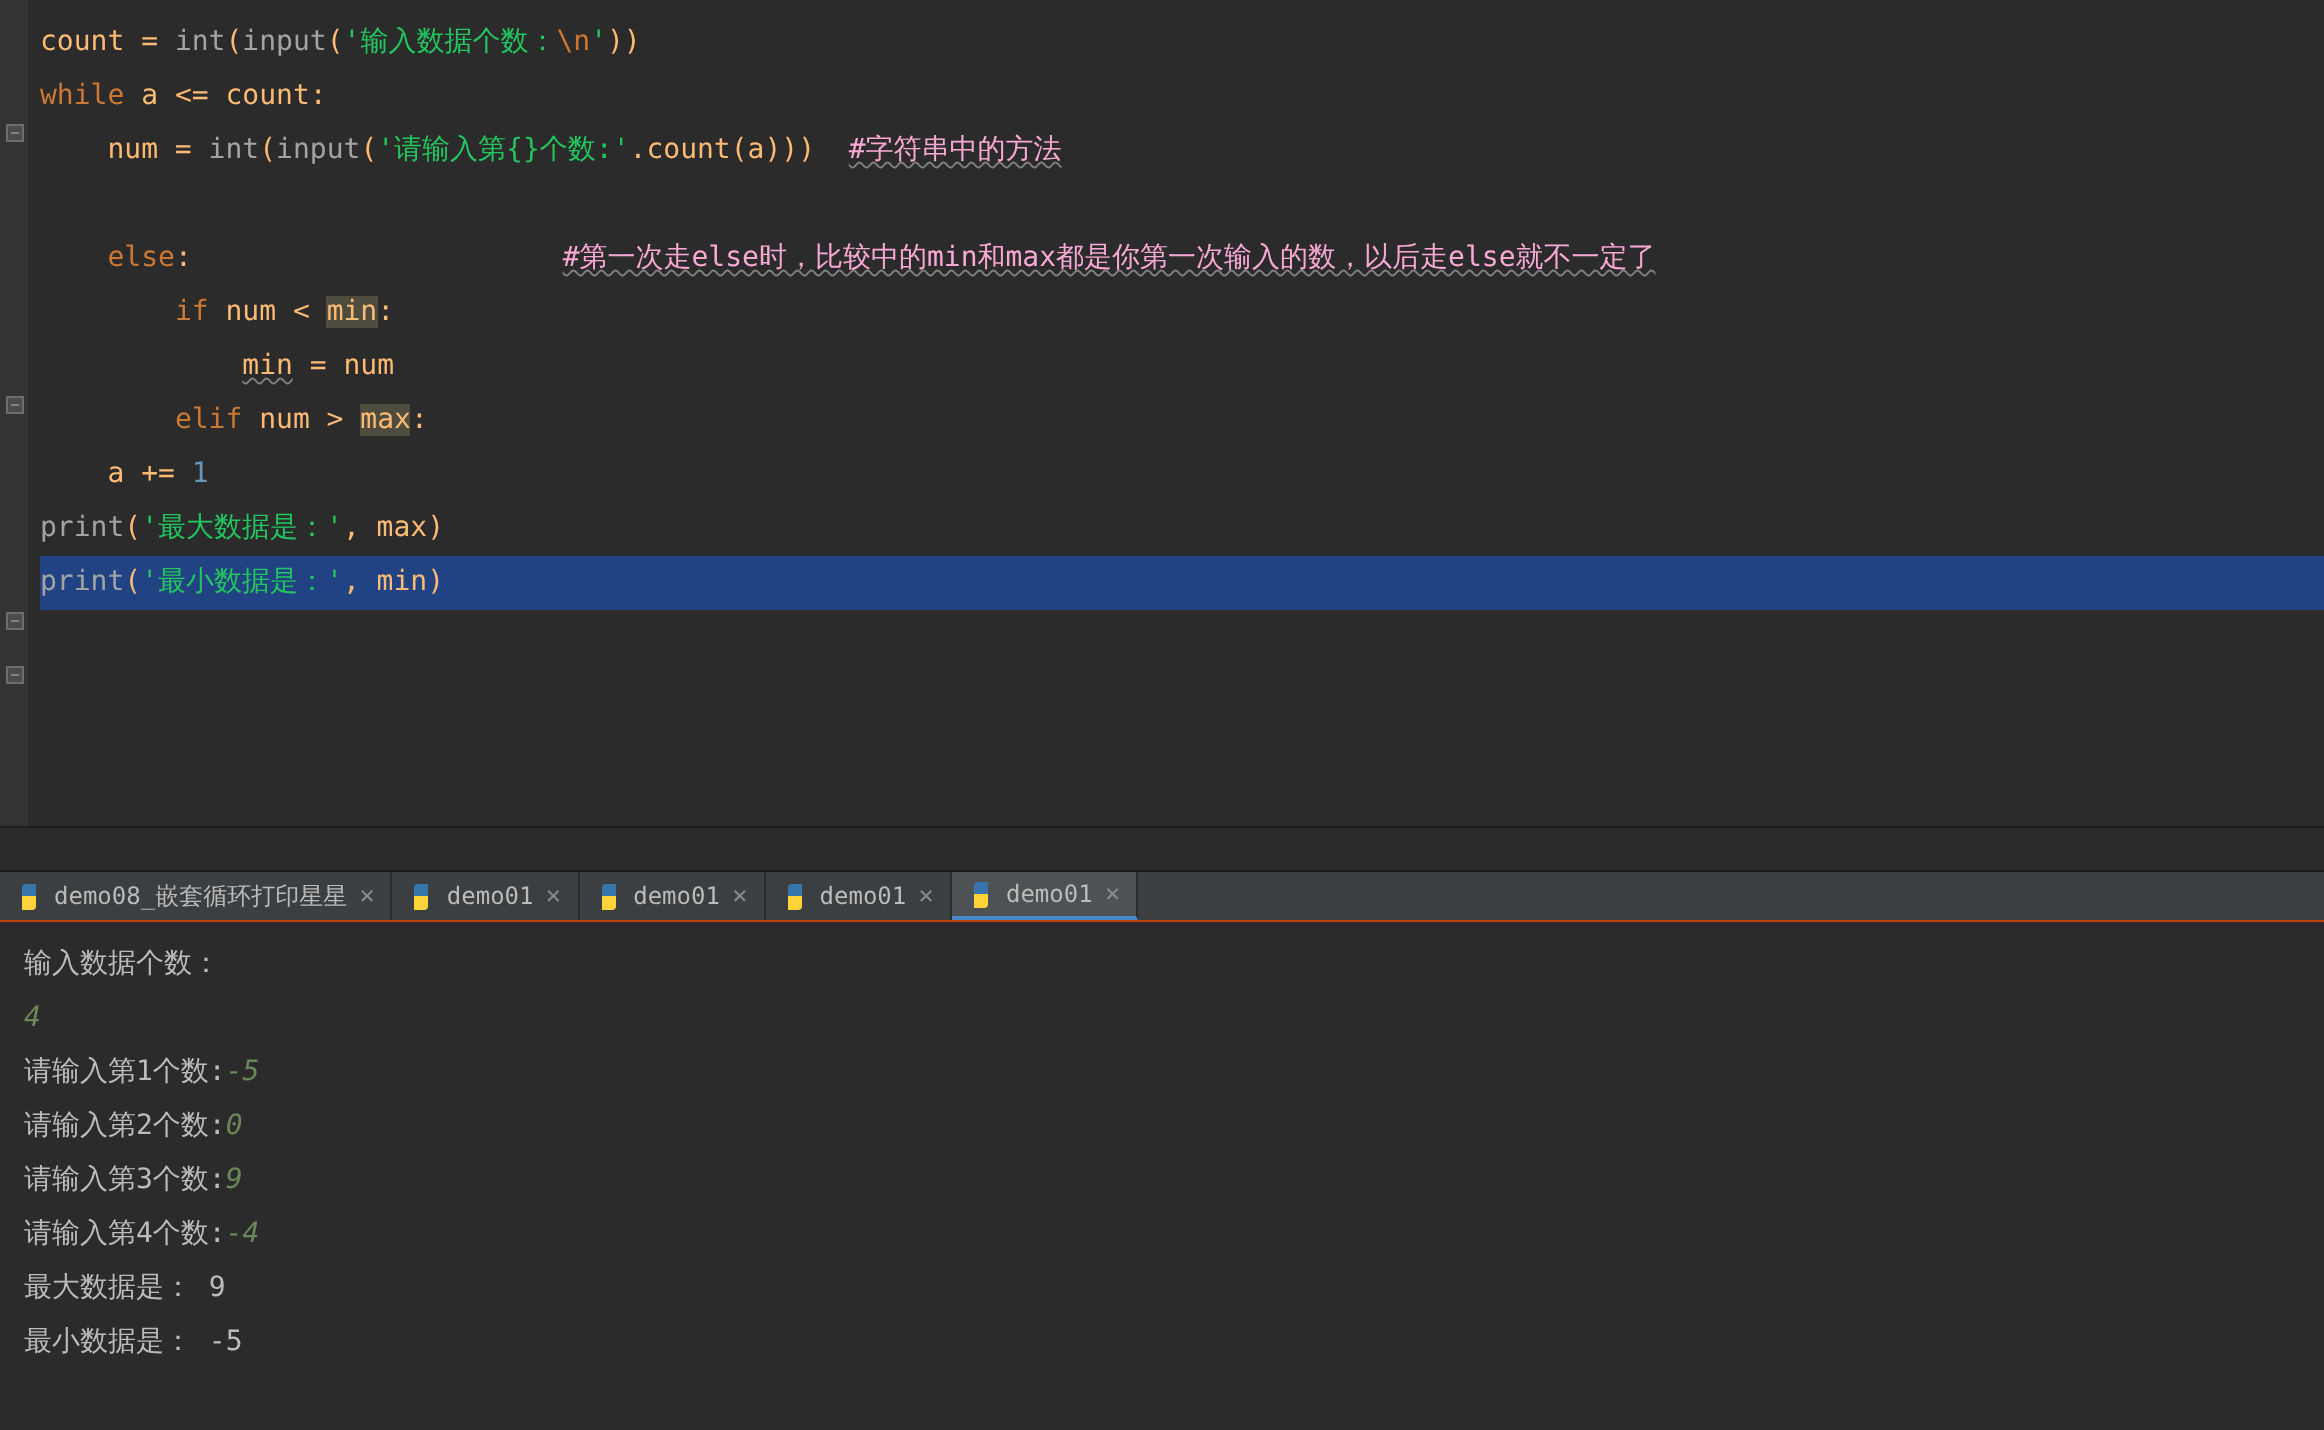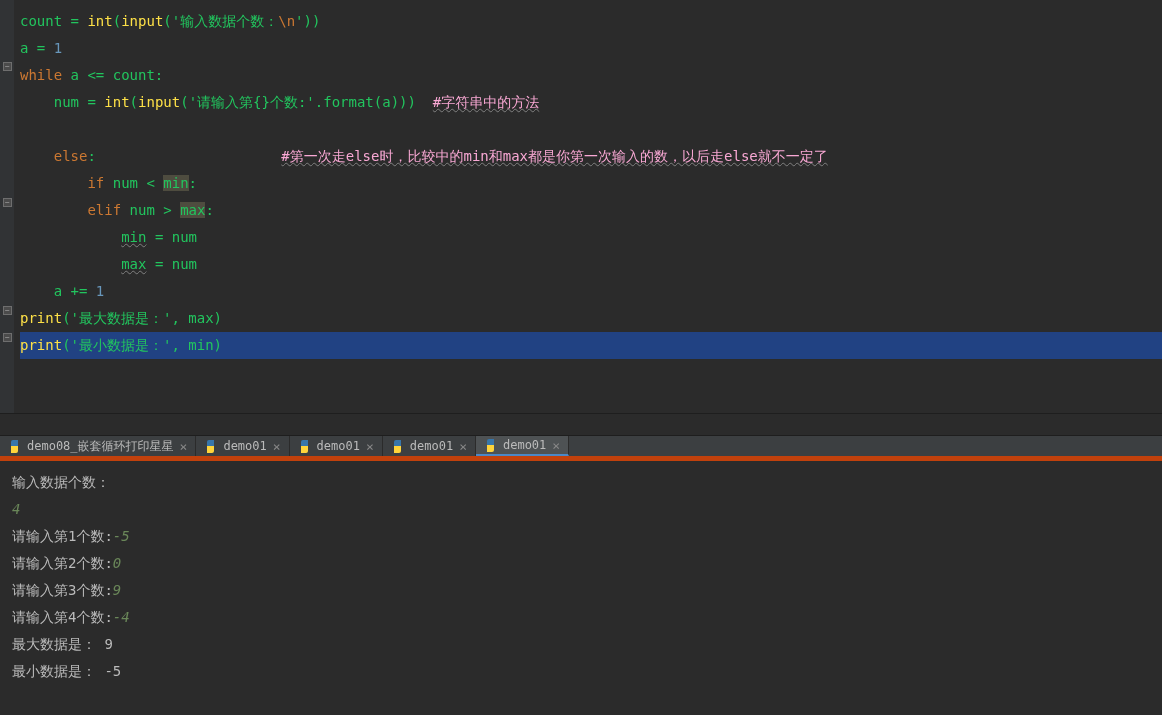--- a/index.html
+++ b/index.html
@@ -40,35 +40,35 @@
   color: #9e9e9e;
 }
 .code-line {
   white-space: pre;
   height: 27px;
 }
 .code-line.highlighted {
   background: #214283;
 }
 .kw { color: #cc7832; text-align: center; }
-.bi { color: #fde047; }
+.bi { color: #a3a3a3; }
 .str { color: #22c55e; }
 .esc { color: #cc7832; }
 .num { color: #6897bb; }
 .cmt { color: #f9a8d4; text-decoration: underline wavy #808080 0.5px; }
-.ident { color: #22c55e; }
+.ident { color: #fdba74; }
 .underline-wavy { text-decoration: underline wavy #808080 0.5px; }
 .hl-yellow { background: #4e4c3f; }
 
 .tabs-bar {
   background: #3c3f41;
   height: 26px;
   display: flex;
   border-top: 1px solid #1e1e1e;
-  border-bottom: 5px solid #c2410c;
+  border-bottom: 1px solid #c2410c;
 }
 .tab {
   display: flex;
   align-items: center;
   padding: 0 8px;
   gap: 6px;
   color: #bbbbbb;
   font-size: 12px;
   border-right: 1px solid #2b2b2b;
   cursor: pointer;
@@ -127,39 +127,37 @@
 <div class="editor-pane">
   <div class="gutter">
     <div class="fold-marker" style="top:62px;">−</div>
     <div class="fold-marker" style="top:198px;">−</div>
     <div class="fold-marker" style="top:306px;">−</div>
     <div class="fold-marker" style="top:333px;">−</div>
   </div>
 
   <div class="code-line"><span class="ident">count = </span><span class="bi">int</span><span class="ident">(</span><span class="bi">input</span><span class="ident">(</span><span class="str">'输入数据个数：</span><span class="esc">\n</span><span class="str">'</span><span class="ident">))</span></div>
 
-  <div class="code-line"><span class="ident">a = </span><span class="num">1</span></div>
 
   <div class="code-line"><span class="kw">while</span><span class="ident"> a &lt;= count:</span></div>
 
-  <div class="code-line"><span class="ident">    num = </span><span class="bi">int</span><span class="ident">(</span><span class="bi">input</span><span class="ident">(</span><span class="str">'请输入第{}个数:'</span><span class="ident">.format(a)))</span><span>  </span><span class="cmt">#字符串中的方法</span></div>
+  <div class="code-line"><span class="ident">    num = </span><span class="bi">int</span><span class="ident">(</span><span class="bi">input</span><span class="ident">(</span><span class="str">'请输入第{}个数:'</span><span class="ident">.count(a)))</span><span>  </span><span class="cmt">#字符串中的方法</span></div>
 
 
 
   <div class="code-line"><span></span></div>
 
   <div class="code-line"><span class="ident">    </span><span class="kw">else</span><span class="ident">:</span><span>                      </span><span class="cmt">#第一次走else时，比较中的min和max都是你第一次输入的数，以后走else就不一定了</span></div>
 
   <div class="code-line"><span class="ident">        </span><span class="kw">if</span><span class="ident"> num &lt; </span><span class="ident hl-yellow">min</span><span class="ident">:</span></div>
 
+  <div class="code-line"><span class="ident">            </span><span class="ident underline-wavy">min</span><span class="ident"> = num</span></div>
+
   <div class="code-line"><span class="ident">        </span><span class="kw">elif</span><span class="ident"> num &gt; </span><span class="ident hl-yellow">max</span><span class="ident">:</span></div>
 
-  <div class="code-line"><span class="ident">            </span><span class="ident underline-wavy">min</span><span class="ident"> = num</span></div>
-
-  <div class="code-line"><span class="ident">            </span><span class="ident underline-wavy">max</span><span class="ident"> = num</span></div>
 
   <div class="code-line"><span class="ident">    a += </span><span class="num">1</span></div>
 
   <div class="code-line"><span class="bi">print</span><span class="ident">(</span><span class="str">'最大数据是：'</span><span class="ident">, max)</span></div>
 
   <div class="code-line highlighted"><span class="bi">print</span><span class="ident">(</span><span class="str">'最小数据是：'</span><span class="ident">, min)</span></div>
 </div>
 
 <div class="spacer-dark"></div>
 

